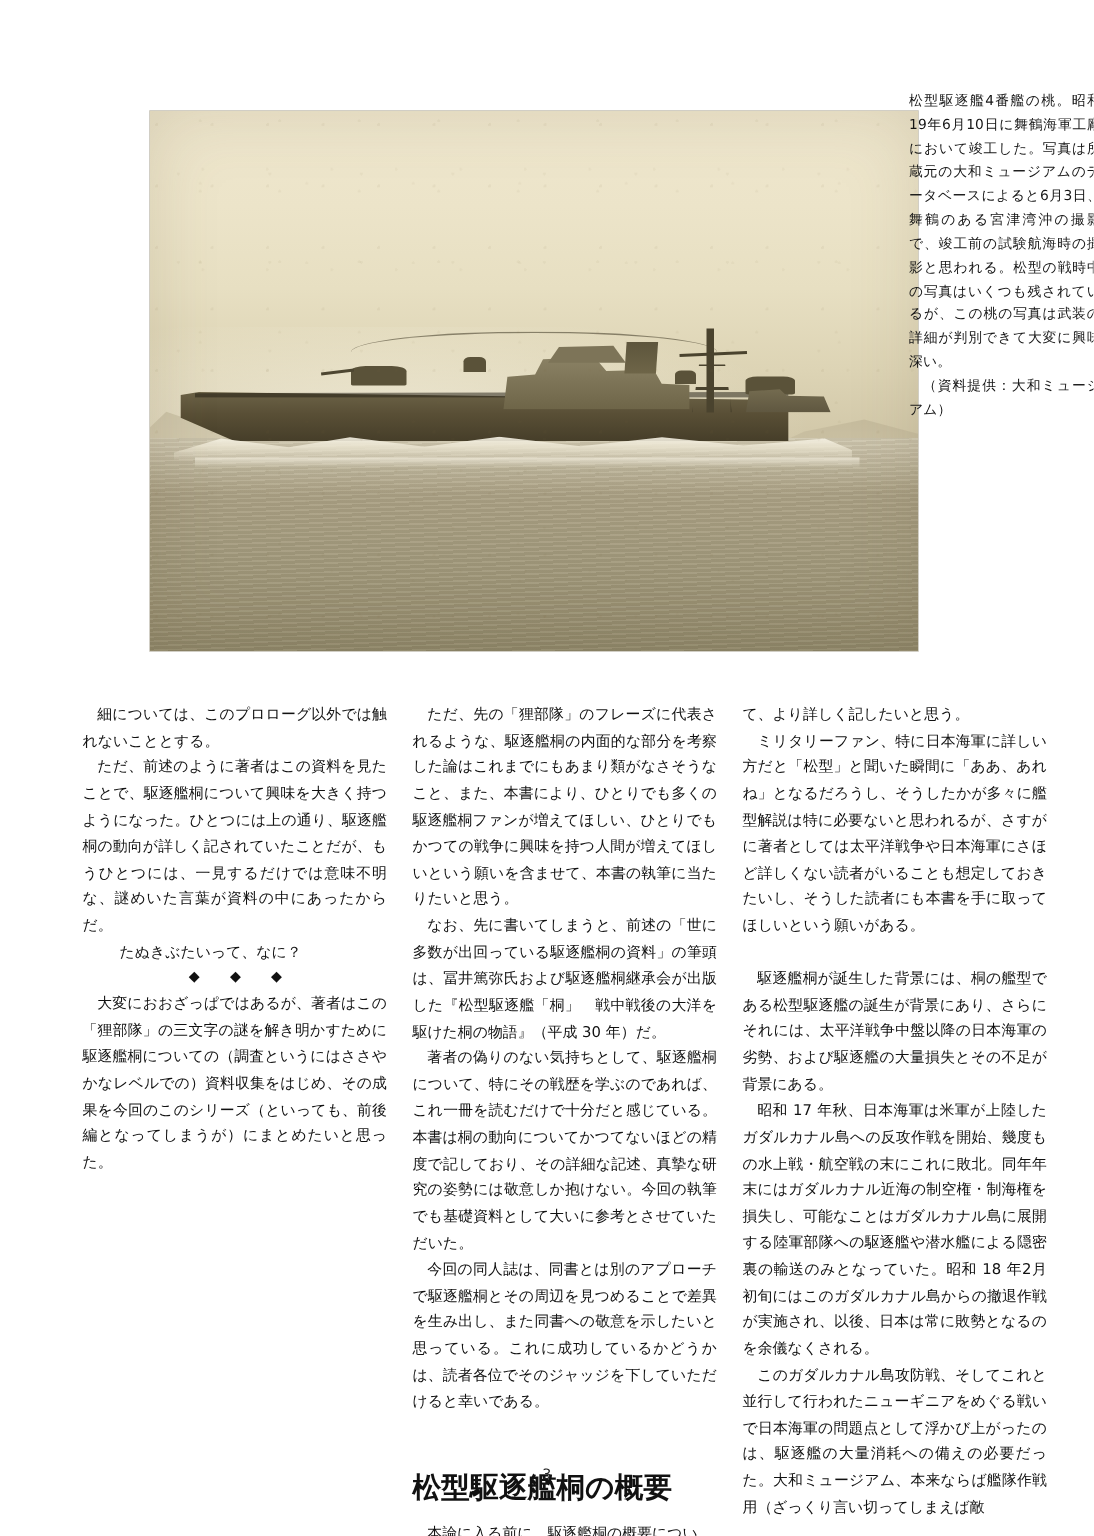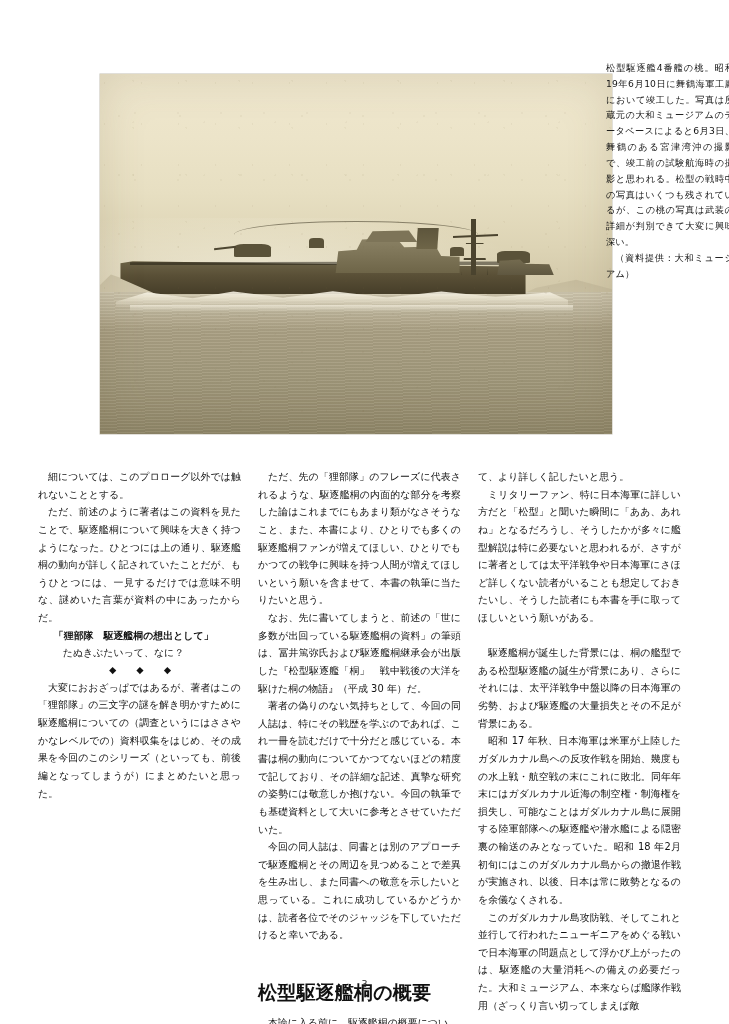--- a/index.html
+++ b/index.html
@@ -296,21 +296,21 @@
     color: #151515;
     text-align: justify;
     letter-spacing: 0.1px;
   }
   .caption p { margin: 0; }
   .caption p.indent { text-indent: 1em; }
 
   
   .columns {
     position: absolute;
-    left: 38px;
+    left: 55px;
     top: 468px;
     width: 645px;
     height: 540px;
     display: flex;
     gap: 17px;
   }
   .col {
     width: 203px;
     font-size: 9.9px;
     line-height: 1.78;
@@ -412,30 +412,29 @@
   <figcaption class="caption">
     <p>松型駆逐艦4番艦の桃。昭和19年6月10日に舞鶴海軍工廠において竣工した。写真は所蔵元の大和ミュージアムのデータベースによると6月3日、舞鶴のある宮津湾沖の撮影で、竣工前の試験航海時の撮影と思われる。松型の戦時中の写真はいくつも残されているが、この桃の写真は武装の詳細が判別できて大変に興味深い。</p>
     <p class="indent">（資料提供：大和ミュージアム）</p>
   </figcaption>
 
   <div class="columns">
 
     <div class="col">
       <p>細については、このプロローグ以外では触れないこととする。</p>
       <p>ただ、前述のように著者はこの資料を見たことで、駆逐艦桐について興味を大きく持つようになった。ひとつには上の通り、駆逐艦桐の動向が詳しく記されていたことだが、もうひとつには、一見するだけでは意味不明な、謎めいた言葉が資料の中にあったからだ。</p>
-      <p class="quote-title">「狸部隊　駆逐艦桐の想出として」</p>
       <p class="quote-line">たぬきぶたいって、なに？</p>
       <p class="dinkus">◆ ◆ ◆</p>
       <p>大変におおざっぱではあるが、著者はこの「狸部隊」の三文字の謎を解き明かすために駆逐艦桐についての（調査というにはささやかなレベルでの）資料収集をはじめ、その成果を今回のこのシリーズ（といっても、前後編となってしまうが）にまとめたいと思った。</p>
     </div>
 
     <div class="col">
       <p>ただ、先の「狸部隊」のフレーズに代表されるような、駆逐艦桐の内面的な部分を考察した論はこれまでにもあまり類がなさそうなこと、また、本書により、ひとりでも多くの駆逐艦桐ファンが増えてほしい、ひとりでもかつての戦争に興味を持つ人間が増えてほしいという願いを含ませて、本書の執筆に当たりたいと思う。</p>
       <p>なお、先に書いてしまうと、前述の「世に多数が出回っている駆逐艦桐の資料」の筆頭は、冨井篤弥氏および駆逐艦桐継承会が出版した『松型駆逐艦「桐」　戦中戦後の大洋を駆けた桐の物語』（平成 30 年）だ。</p>
-      <p>著者の偽りのない気持ちとして、今回の同人誌は、特にその戦歴を学ぶのであれば、これ一冊を読むだけで十分だと感じている。本書は桐の動向についてかつてないほどの精度で記しており、その詳細な記述、真摯な研究の姿勢には敬意しか抱けない。今回の執筆でも基礎資料として大いに参考とさせていただいた。</p>
+      <p>著者の偽りのない気持ちとして、駆逐艦桐について、特にその戦歴を学ぶのであれば、これ一冊を読むだけで十分だと感じている。本書は桐の動向についてかつてないほどの精度で記しており、その詳細な記述、真摯な研究の姿勢には敬意しか抱けない。今回の執筆でも基礎資料として大いに参考とさせていただいた。</p>
       <p>今回の同人誌は、同書とは別のアプローチで駆逐艦桐とその周辺を見つめることで差異を生み出し、また同書への敬意を示したいと思っている。これに成功しているかどうかは、読者各位でそのジャッジを下していただけると幸いである。</p>
       <h2 class="section-heading">松型駆逐艦桐の概要</h2>
       <p>本論に入る前に、駆逐艦桐の概要につい</p>
     </div>
 
     <div class="col">
       <p class="noindent">て、より詳しく記したいと思う。</p>
       <p>ミリタリーファン、特に日本海軍に詳しい方だと「松型」と聞いた瞬間に「ああ、あれね」となるだろうし、そうしたかが多々に艦型解説は特に必要ないと思われるが、さすがに著者としては太平洋戦争や日本海軍にさほど詳しくない読者がいることも想定しておきたいし、そうした読者にも本書を手に取ってほしいという願いがある。</p>
       <p class="gap-before">駆逐艦桐が誕生した背景には、桐の艦型である松型駆逐艦の誕生が背景にあり、さらにそれには、太平洋戦争中盤以降の日本海軍の劣勢、および駆逐艦の大量損失とその不足が背景にある。</p>
       <p>昭和 17 年秋、日本海軍は米軍が上陸したガダルカナル島への反攻作戦を開始、幾度もの水上戦・航空戦の末にこれに敗北。同年年末にはガダルカナル近海の制空権・制海権を損失し、可能なことはガダルカナル島に展開する陸軍部隊への駆逐艦や潜水艦による隠密裏の輸送のみとなっていた。昭和 18 年2月初旬にはこのガダルカナル島からの撤退作戦が実施され、以後、日本は常に敗勢となるのを余儀なくされる。</p>

